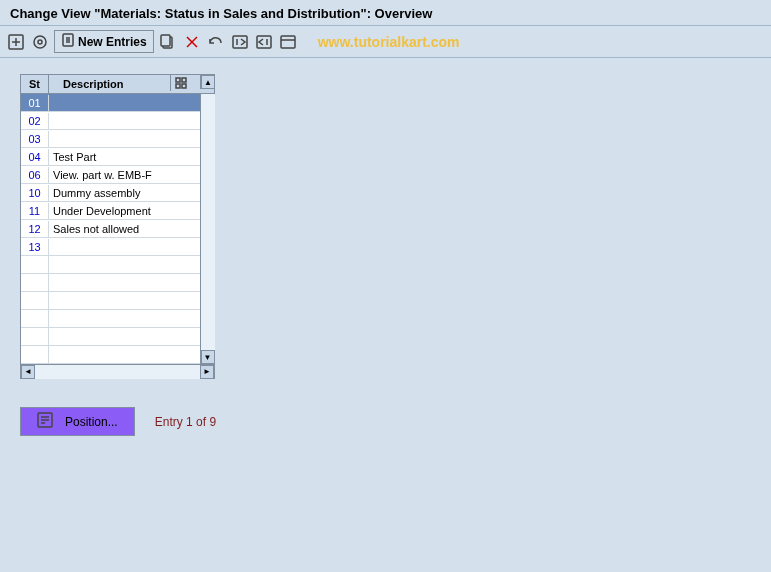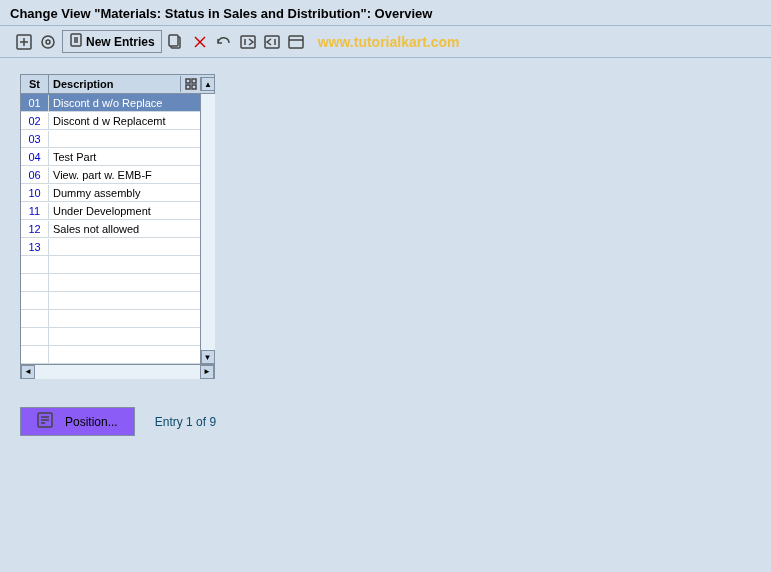--- a/index.html
+++ b/index.html
@@ -19,21 +19,21 @@
     }
 
     .title-bar h1 {
       font-size: 13px;
       font-weight: bold;
       color: #000;
     }
 
     .toolbar {
       background: #d4e0ec;
-      padding: 4px 14px;
+      padding: 4px 6px;
       display: flex;
       align-items: center;
       gap: 4px;
       border-bottom: 1px solid #a0b8cc;
     }
 
     .toolbar-icon {
       width: 20px;
       height: 20px;
       display: inline-flex;
@@ -57,40 +57,41 @@
       padding: 2px 6px;
       cursor: pointer;
       font-size: 12px;
       font-weight: bold;
     }
 
     .watermark {
       color: #f0c040;
       font-size: 14px;
       font-weight: bold;
-      margin-left: 8px;
+      margin-left: 16px;
     }
 
     .main-content {
       padding: 16px 20px;
       background: #d4e0ec;
     }
 
     .table-container {
       background: #fff;
       border: 1px solid #8090a0;
       width: 195px;
       position: relative;
     }
 
     .table-header {
       display: flex;
-      align-items: center;
+      align-items: flex-start;
       background: #c8d8e8;
       border-bottom: 1px solid #8090a0;
+      gap: 10px;
     }
 
     .col-st {
       width: 28px;
       min-width: 28px;
       font-weight: bold;
       font-size: 11px;
       padding: 3px 2px;
       border-right: 1px solid #8090a0;
       text-align: center;
@@ -208,21 +209,21 @@
       gap: 12px;
       background: #8b5cf6;
       border: 1px solid #8090a0;
       padding: 4px 16px;
       cursor: pointer;
       font-size: 12px;
     }
 
     .entry-info {
       font-size: 12px;
-      color: #0c4a6e;
+      color: #7f1d1d;
     }
   </style>
 </head>
 <body>
 
 <div class="title-bar">
   <h1>Change View "Materials: Status in Sales and Distribution": Overview</h1>
 </div>
 
 <div class="toolbar">
@@ -314,25 +315,23 @@
       <div style="width:14px; border-left:1px solid #8090a0; display:flex; flex-direction:column;">
         <div class="scroll-btn">▲</div>
       </div>
     </div>
 
     <div style="position:relative; display:flex;">
       <div style="flex:1;">
 
       <div class="table-row selected">
             <div class="row-st">01</div>
-            <div class="row-desc">Discont d w/o Replace</div>
           </div>
           <div class="table-row">
             <div class="row-st">02</div>
-            <div class="row-desc">Discont d w Replacemt</div>
           </div>
           <div class="table-row">
             <div class="row-st">03</div>
           </div>
           <div class="table-row">
             <div class="row-st">04</div>
             <div class="row-desc">Test Part</div>
           </div>
           <div class="table-row">
             <div class="row-st">06</div>

